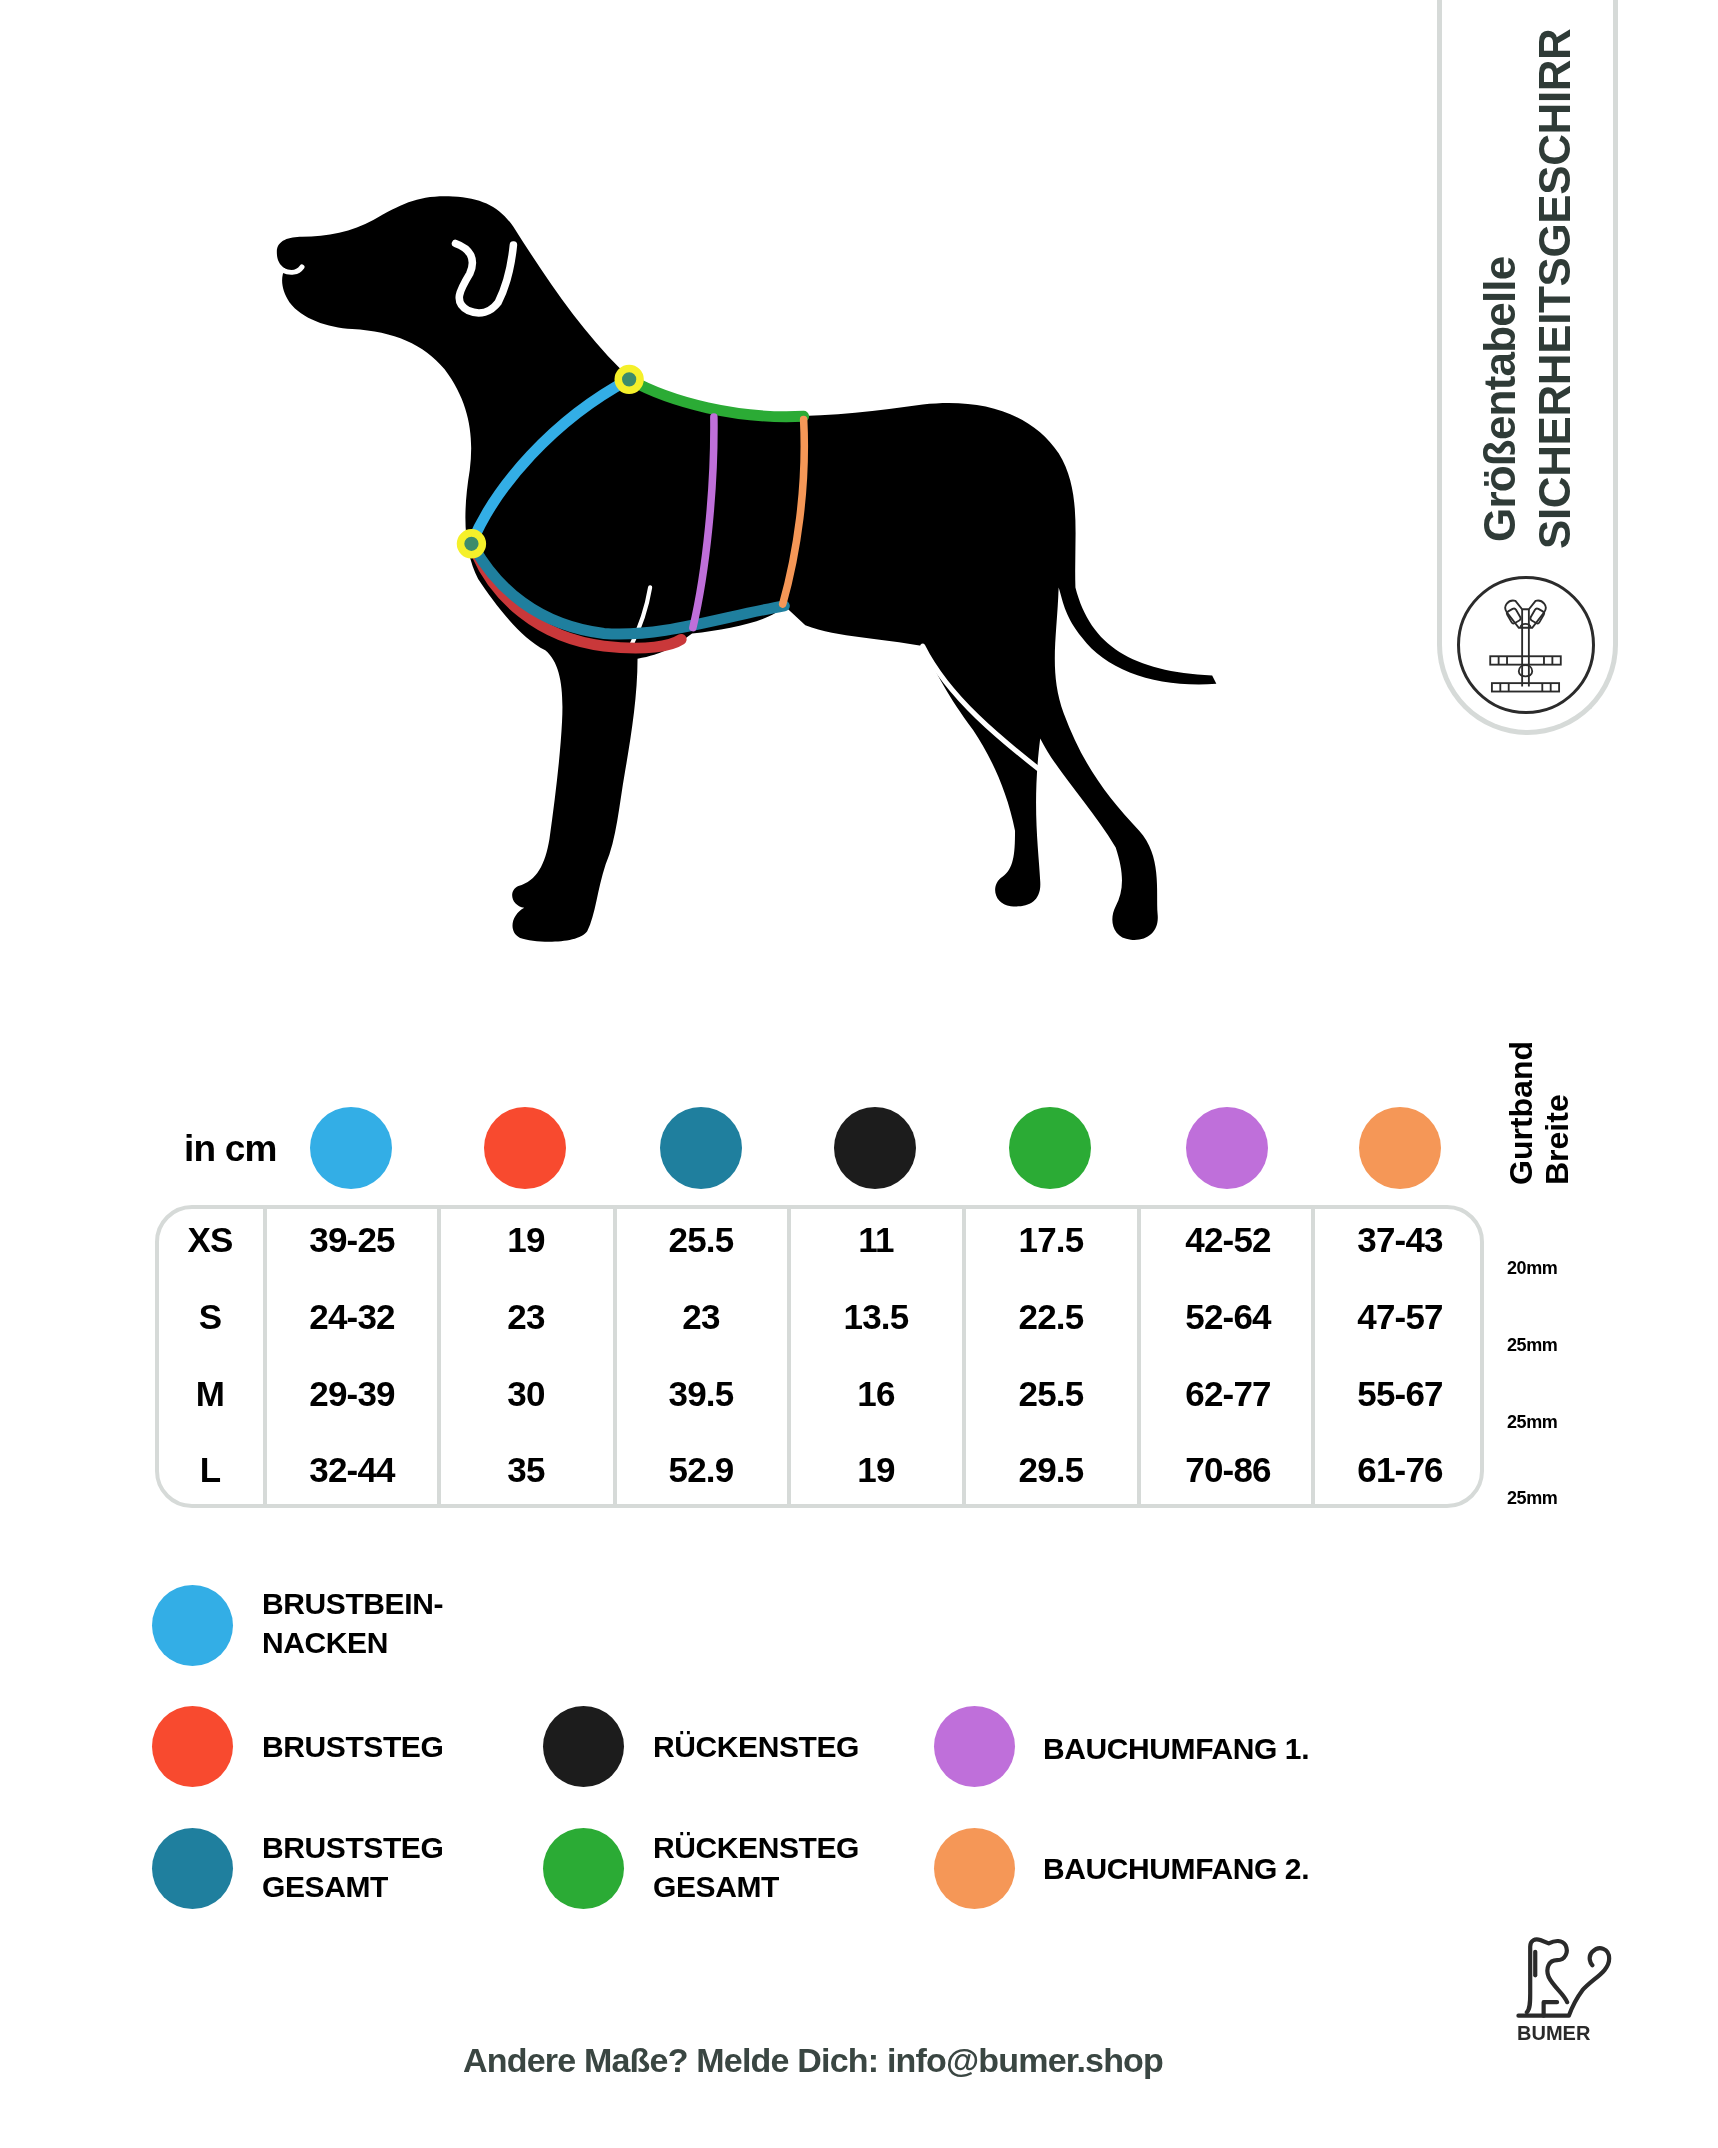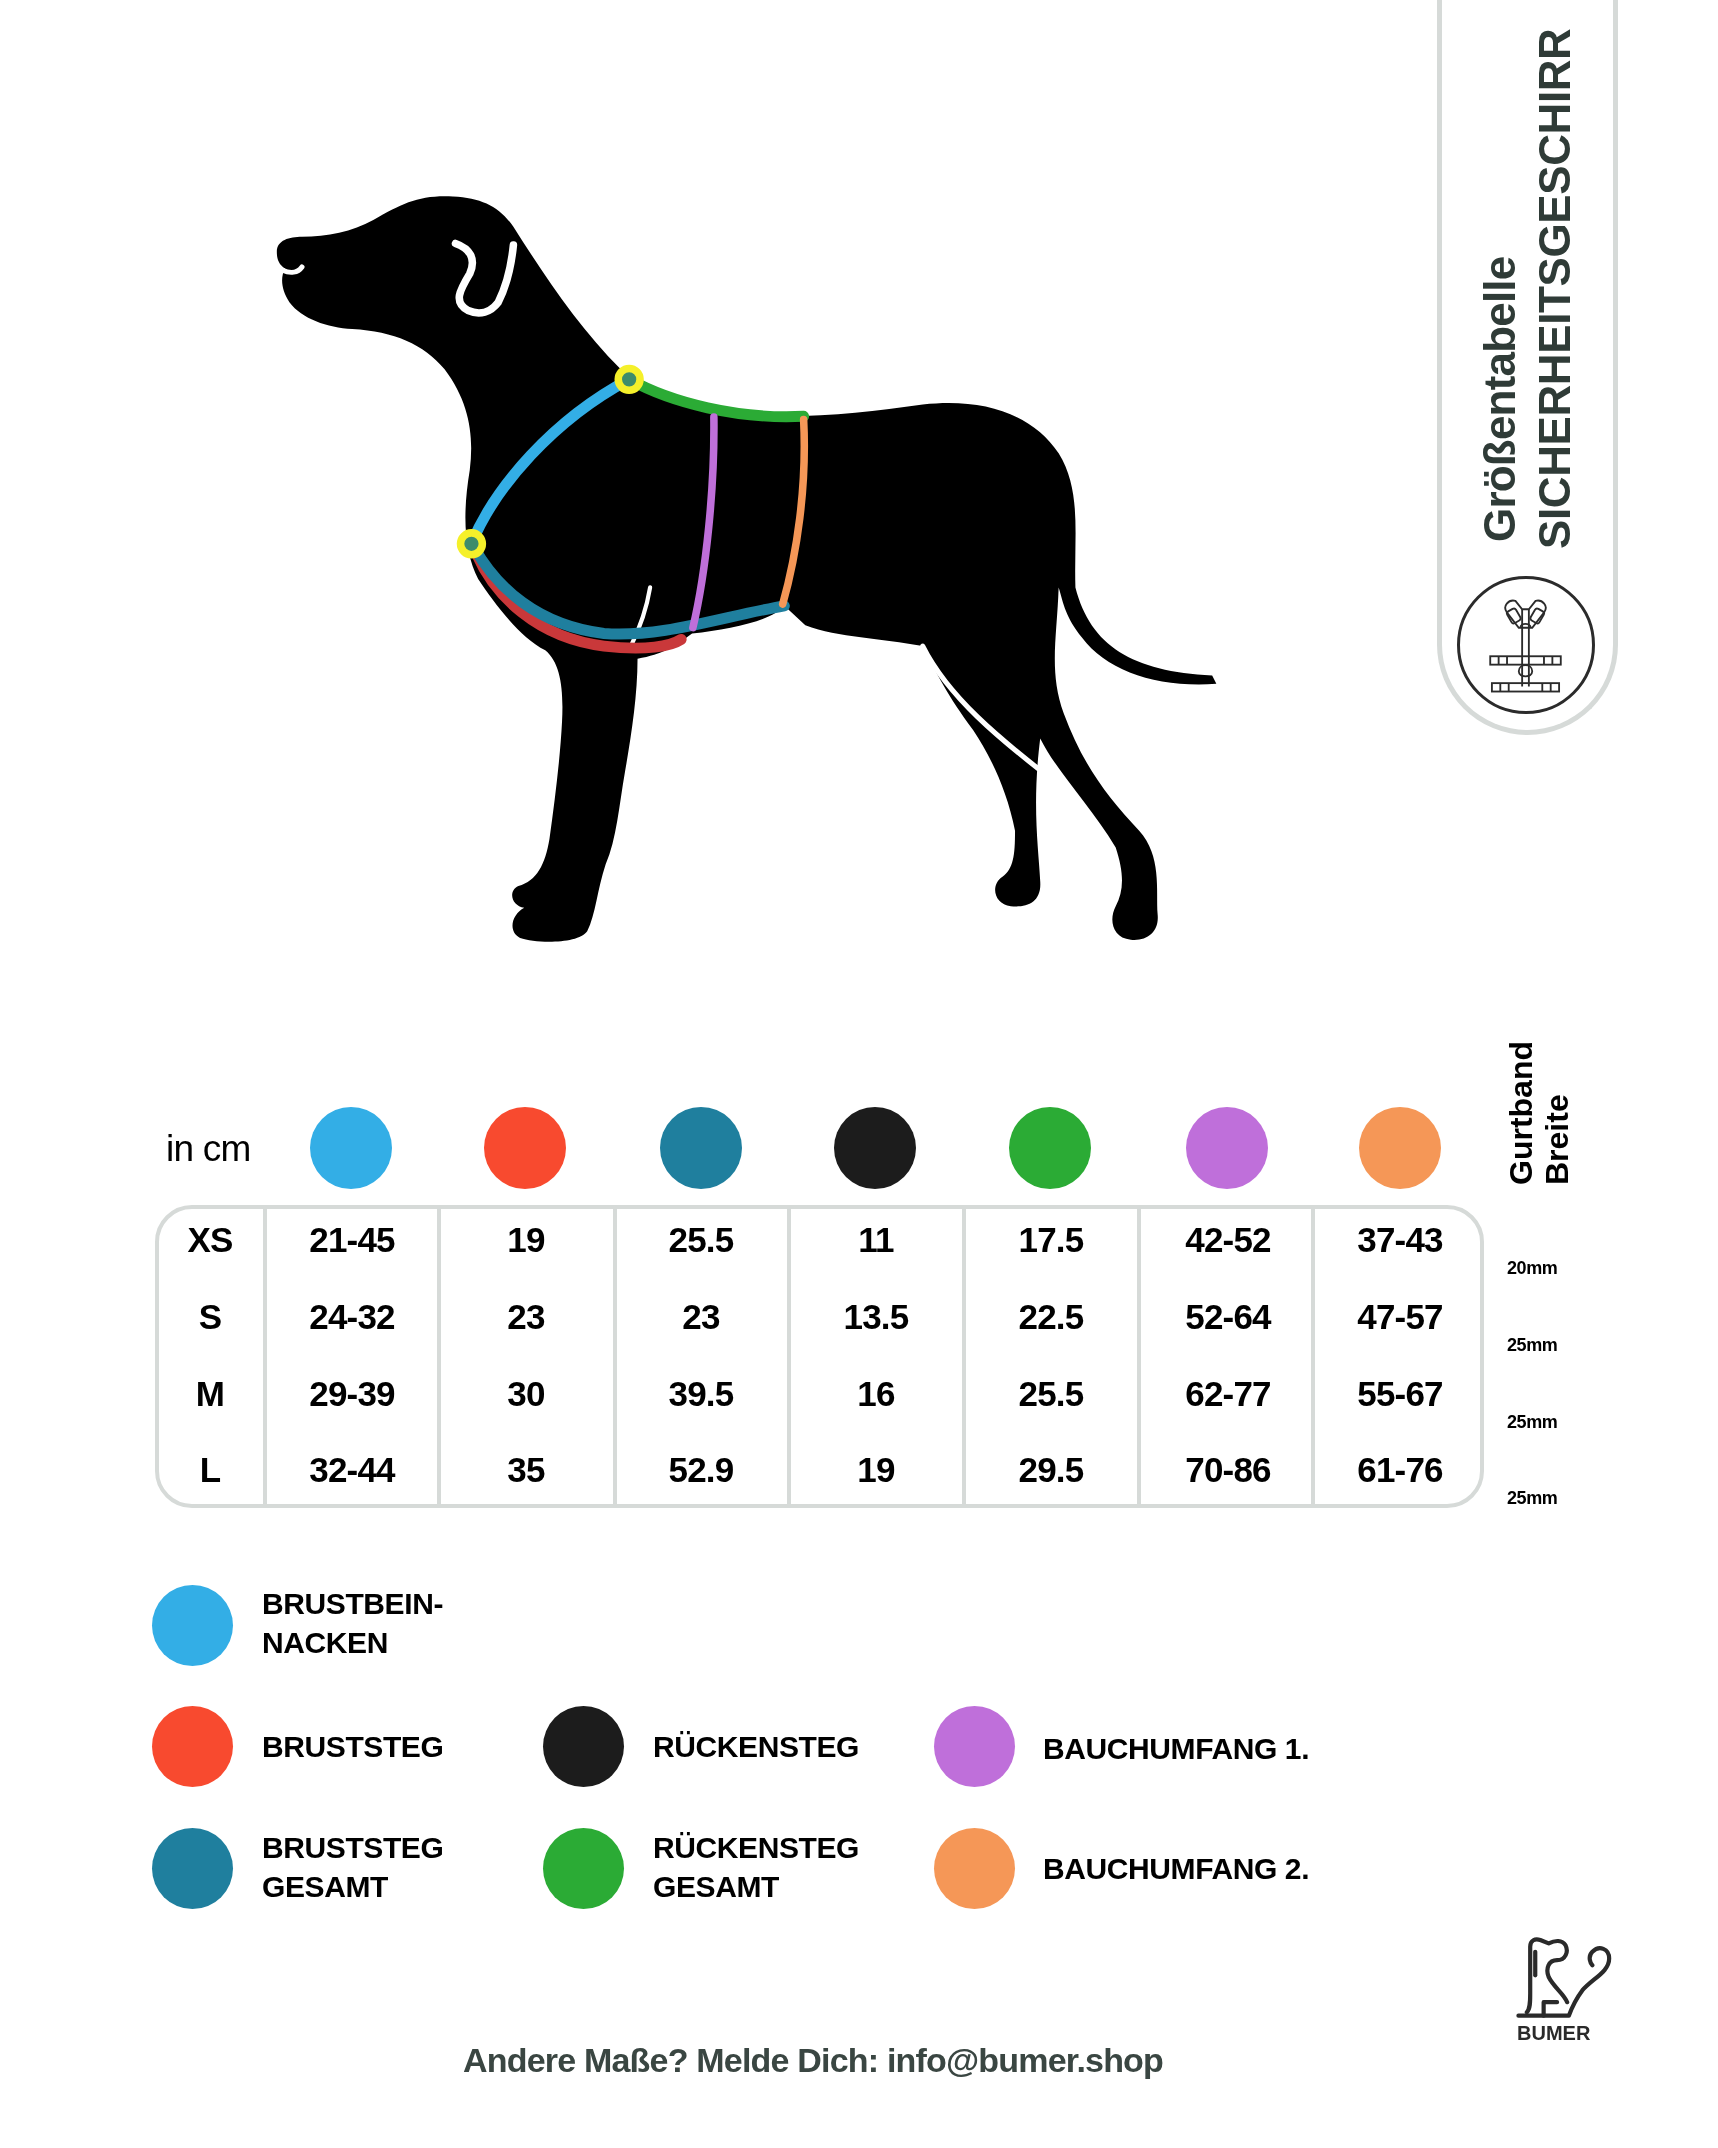--- a/index.html
+++ b/index.html
@@ -25,21 +25,21 @@
   .banner-title { left: 1533px; top: 549px; font-size: 44px; letter-spacing: -0.4px; }
   .harness-circle {
     position: absolute; left: 1457px; top: 576px; width: 138px; height: 138px;
     border: 3.4px solid #2b2b2b; border-radius: 50%; box-sizing: border-box;
   }
 
   
   .dog { position: absolute; left: 0; top: 0; width: 1718px; height: 1007px; }
 
   
-  .incm { left: 166px; top: 1128px; font-size: 37px; font-weight: 400; letter-spacing: -0.8px; }
+  .incm { left: 184px; top: 1128px; font-size: 37px; font-weight: 700; letter-spacing: -0.8px; }
   .hdr-dot { position: absolute; width: 82px; height: 82px; border-radius: 50%; top: 1107px; }
   .gurt {
     position: absolute; transform-origin: left top; transform: rotate(-90deg);
     font-size: 32px; font-weight: 700; white-space: nowrap; line-height: 1;
   }
   .table-box {
     position: absolute; left: 155px; top: 1205px; width: 1329px; height: 303px;
     border: 4.2px solid #d6dad8; border-radius: 37px; box-sizing: border-box;
   }
   .vline { position: absolute; top: 1207px; width: 4.2px; height: 300px; background: #d6dad8; }
@@ -193,21 +193,21 @@
 <div class="vline" style="left:263px"></div>
 <div class="vline" style="left:437px"></div>
 <div class="vline" style="left:613px"></div>
 <div class="vline" style="left:787px"></div>
 <div class="vline" style="left:962px"></div>
 <div class="vline" style="left:1137px"></div>
 <div class="vline" style="left:1311px"></div>
 
 <div id="table-rows">
     <div class="cell" style="left: 210px; top: 1222px;">XS</div>
-    <div class="cell" style="left: 352px; top: 1222px;">21-45</div>
+    <div class="cell" style="left: 352px; top: 1222px;">39-25</div>
     <div class="cell" style="left: 526px; top: 1222px;">19</div>
     <div class="cell" style="left: 701px; top: 1222px;">25.5</div>
     <div class="cell" style="left: 876px; top: 1222px;">11</div>
     <div class="cell" style="left: 1051px; top: 1222px;">17.5</div>
     <div class="cell" style="left: 1228px; top: 1222px;">42-52</div>
     <div class="cell" style="left: 1400px; top: 1222px;">37-43</div>
     <div class="mm" style="top: 1228px;">20mm</div>
     <div class="cell" style="left: 210px; top: 1299px;">S</div>
     <div class="cell" style="left: 352px; top: 1299px;">24-32</div>
     <div class="cell" style="left: 526px; top: 1299px;">23</div>

